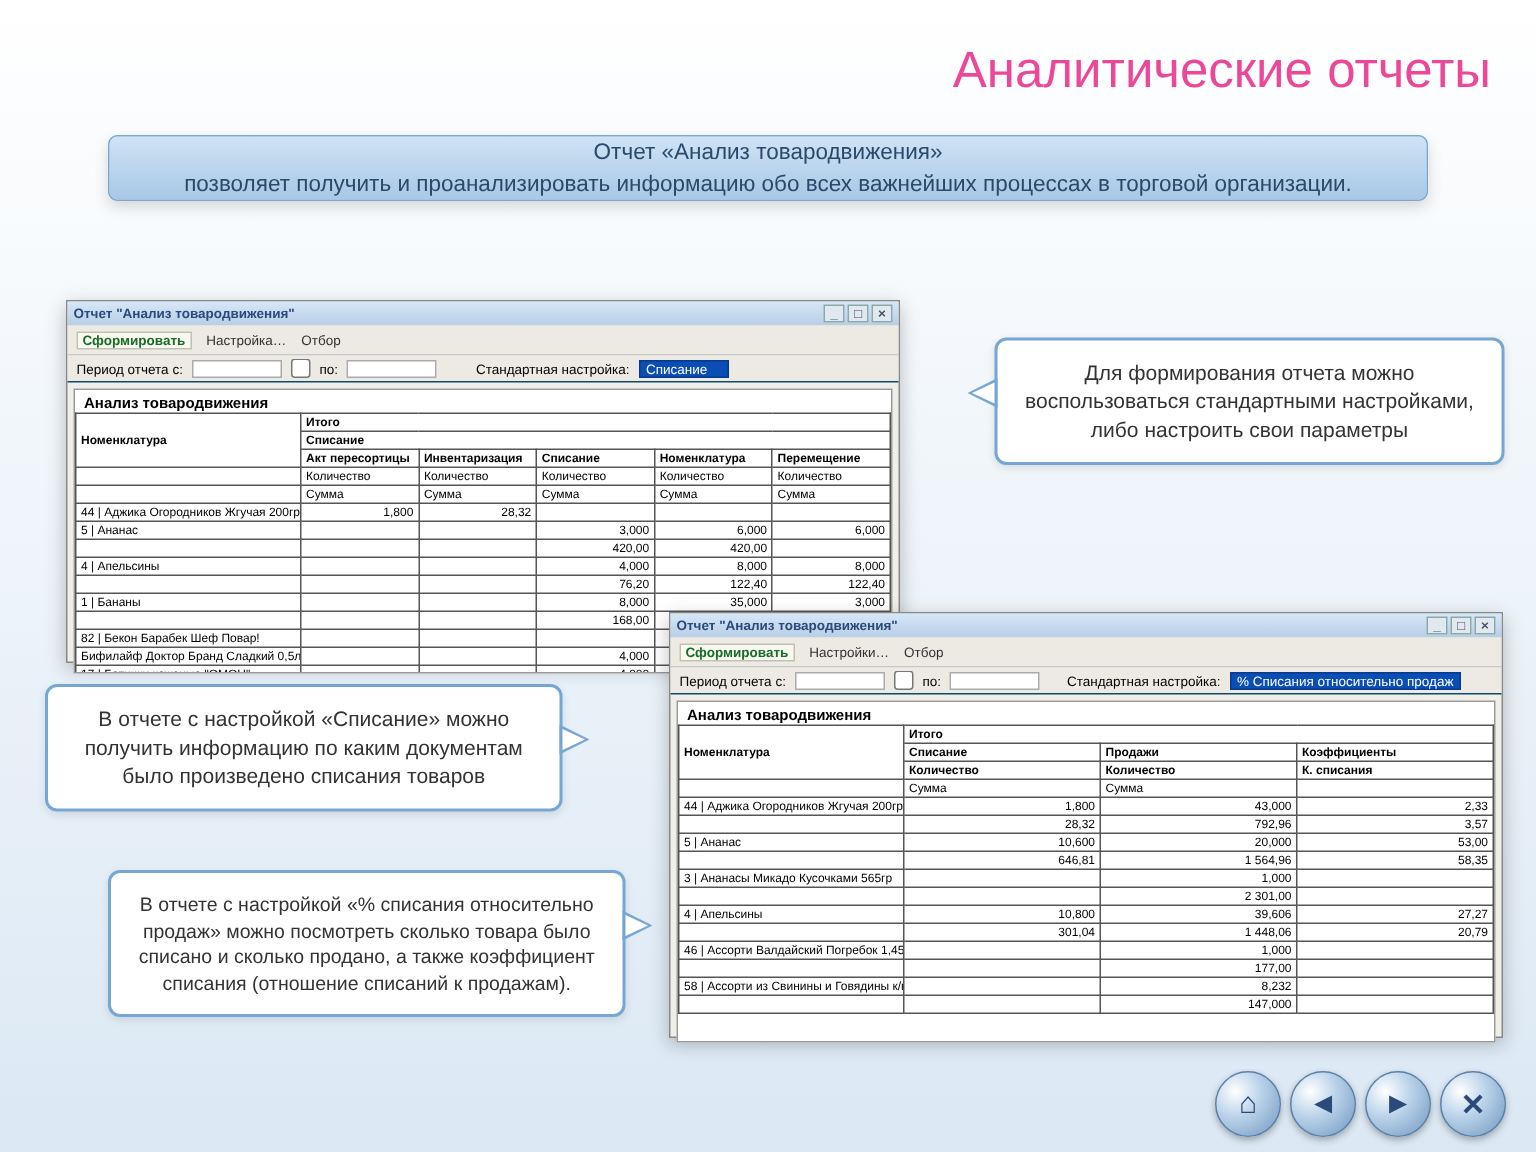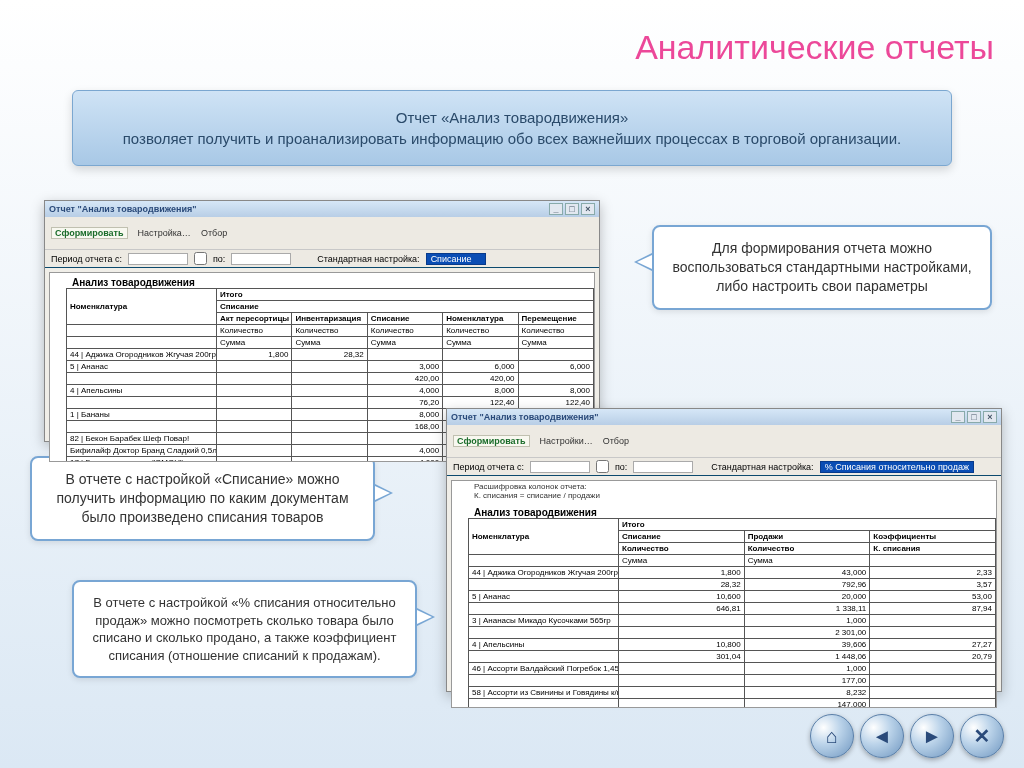--- a/index.html
+++ b/index.html
@@ -20,40 +20,40 @@
   }
   .main-callout {
     position: absolute;
     top: 90px;
     left: 50%;
     transform: translateX(-50%);
     width: 880px;
     background: linear-gradient(to bottom, #cfe3f5 0%, #a8c8e6 100%);
     border: 1px solid #7ba7d0;
     border-radius: 6px;
-    padding: 16px 20px;
+    padding: 0 20px;
     text-align: center;
     color: #2a4a6a;
     font-size: 15px;
     line-height: 1.4;
     box-shadow: 0 4px 10px rgba(0,0,0,.15);
   }
   .callout {
     position: absolute;
     background: #fff;
     border: 2px solid #78a6d4;
     border-radius: 8px;
     padding: 12px 16px;
     font-size: 14px;
     color: #333;
     text-align: center;
     line-height: 1.35;
     box-shadow: 0 2px 6px rgba(0,0,0,.1);
   }
-  .callout-right { top: 225px; right: 32px; width: 340px; margin-left: 48px; }
+  .callout-right { top: 225px; right: 21px; width: 340px; margin-left: 48px; }
   .callout-left1 { top: 456px; left: 30px; width: 345px; }
   .callout-left2 { top: 580px; left: 72px; width: 345px; font-size: 13px; }
   .callout .tail {
     position: absolute;
     width: 0; height: 0;
   }
   .callout-right .tail {
     left: -20px; top: 25px;
     border-top: 10px solid transparent;
     border-bottom: 10px solid transparent;
@@ -89,40 +89,39 @@
   .titlebar {
     height: 16px;
     background: linear-gradient(#d6e7f7,#b8cee6);
     display: flex; align-items: center;
     padding: 0 4px;
     color: #2a4a7a; font-weight: bold;
   }
   .titlebar .sys { margin-left:auto; display:flex; gap:2px; }
   .titlebar .sys span { width:14px; height:12px; background:#e2e8f0; border:1px solid #8aa; display:inline-flex; align-items:center; justify-content:center; font-size:9px; color:#456; }
   .toolbar {
-    height: 33px;
+    height: 20px;
     display:flex; align-items:center; gap:10px;
     padding: 0 6px;
     border-bottom:1px solid #c8c8c8;
     background:#edeae3;
   }
   .toolbar .btn { font-size:9px; color:#333; cursor:pointer; }
   .toolbar .btn.run { color:#1a6c2a; font-weight:bold; border:1px solid #c0c0b0; padding:0 3px; background:#f8f8f0; }
   .paramrow {
     display:flex; align-items:center; gap:6px;
     padding:2px 6px;
     background:#edeae3;
     border-bottom:1px solid #0c4a6e;
   }
   .paramrow .field { background:#fff; border:1px solid #aaa; height:12px; min-width:60px; font-size:9px; padding:0 2px; }
   .paramrow .blue-select { background:#0a4db4; color:#fff; border:1px solid #083a8a; height:12px; font-size:9px; padding:0 4px; min-width:60px; }
   .area {
     background:#fff; margin:4px; border:1px solid #999;
     overflow:hidden;
-    padding-left:16px;
   }
   .area h4 { font-size:10px; font-weight:bold; padding:4px 6px 0; }
   .legend { font-size:8px; padding:1px 6px 3px; color:#333; }
   table.grid {
     border-collapse: collapse;
     width: 100%;
     font-size: 8px;
     table-layout: fixed;
   }
   table.grid td, table.grid th {
@@ -332,22 +331,20 @@
   <div class="paramrow">
     <span>Период отчета с:</span>
     <span class="field"></span>
     <input type="checkbox" style="margin: 0px;">
     <span>по:</span>
     <span class="field"></span>
     <span style="margin-left:12px">Стандартная настройка:</span>
     <span class="blue-select" style="min-width:150px">% Списания относительно продаж</span>
   </div>
   <div class="area" style="height:228px">
-    <div class="legend" style="white-space:pre-line">Расшифровка колонок отчета:
-К. списания = списание / продажи</div>
     <h4>Анализ товародвижения</h4>
     <table class="grid" id="grid2">
         <thead>
           <tr>
             <th class="lbl" rowspan="3">Номенклатура</th>
             <th colspan="3">Итого</th>
           </tr>
           <tr>
             <th>Списание</th>
             <th>Продажи</th>
@@ -380,22 +377,22 @@
           </tr>
           <tr>
             <td>5 | Ананас</td>
             <td class="num">10,600</td>
             <td class="num">20,000</td>
             <td class="num">53,00</td>
           </tr>
           <tr>
             <td></td>
             <td class="num">646,81</td>
-            <td class="num">1 338,11</td>
-            <td class="num">87,94</td>
+            <td class="num">1 564,96</td>
+            <td class="num">58,35</td>
           </tr>
           <tr>
             <td>3 | Ананасы Микадо Кусочками 565гр</td>
             <td class="num"></td>
             <td class="num">1,000</td>
             <td class="num"></td>
           </tr>
           <tr>
             <td></td>
             <td class="num"></td>

